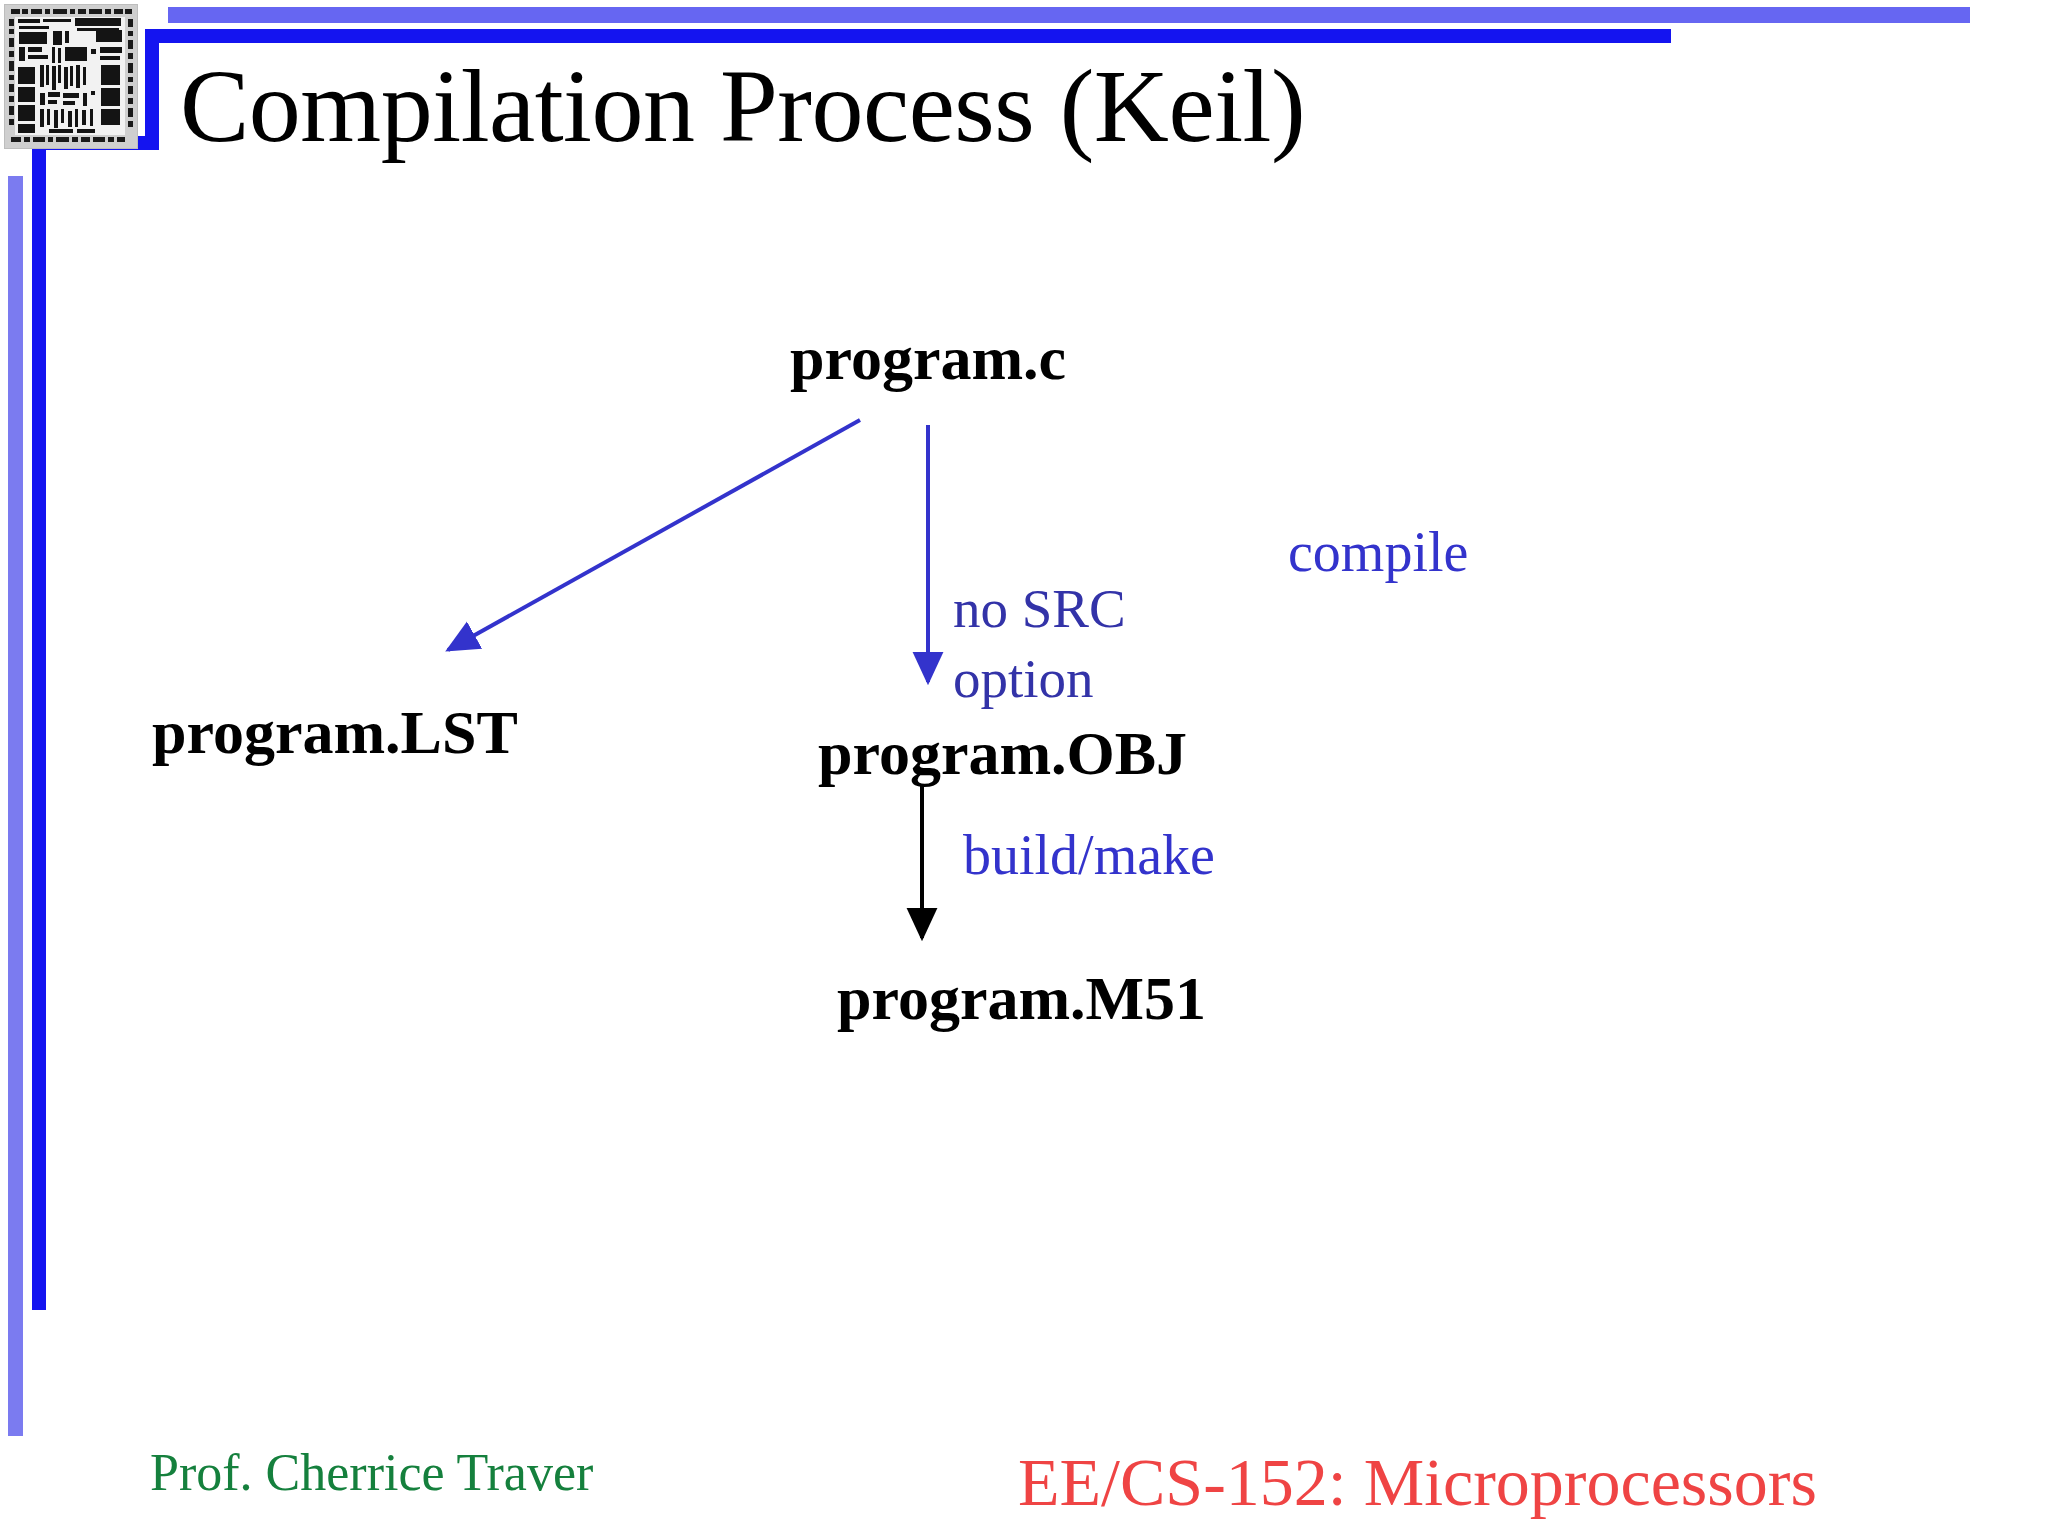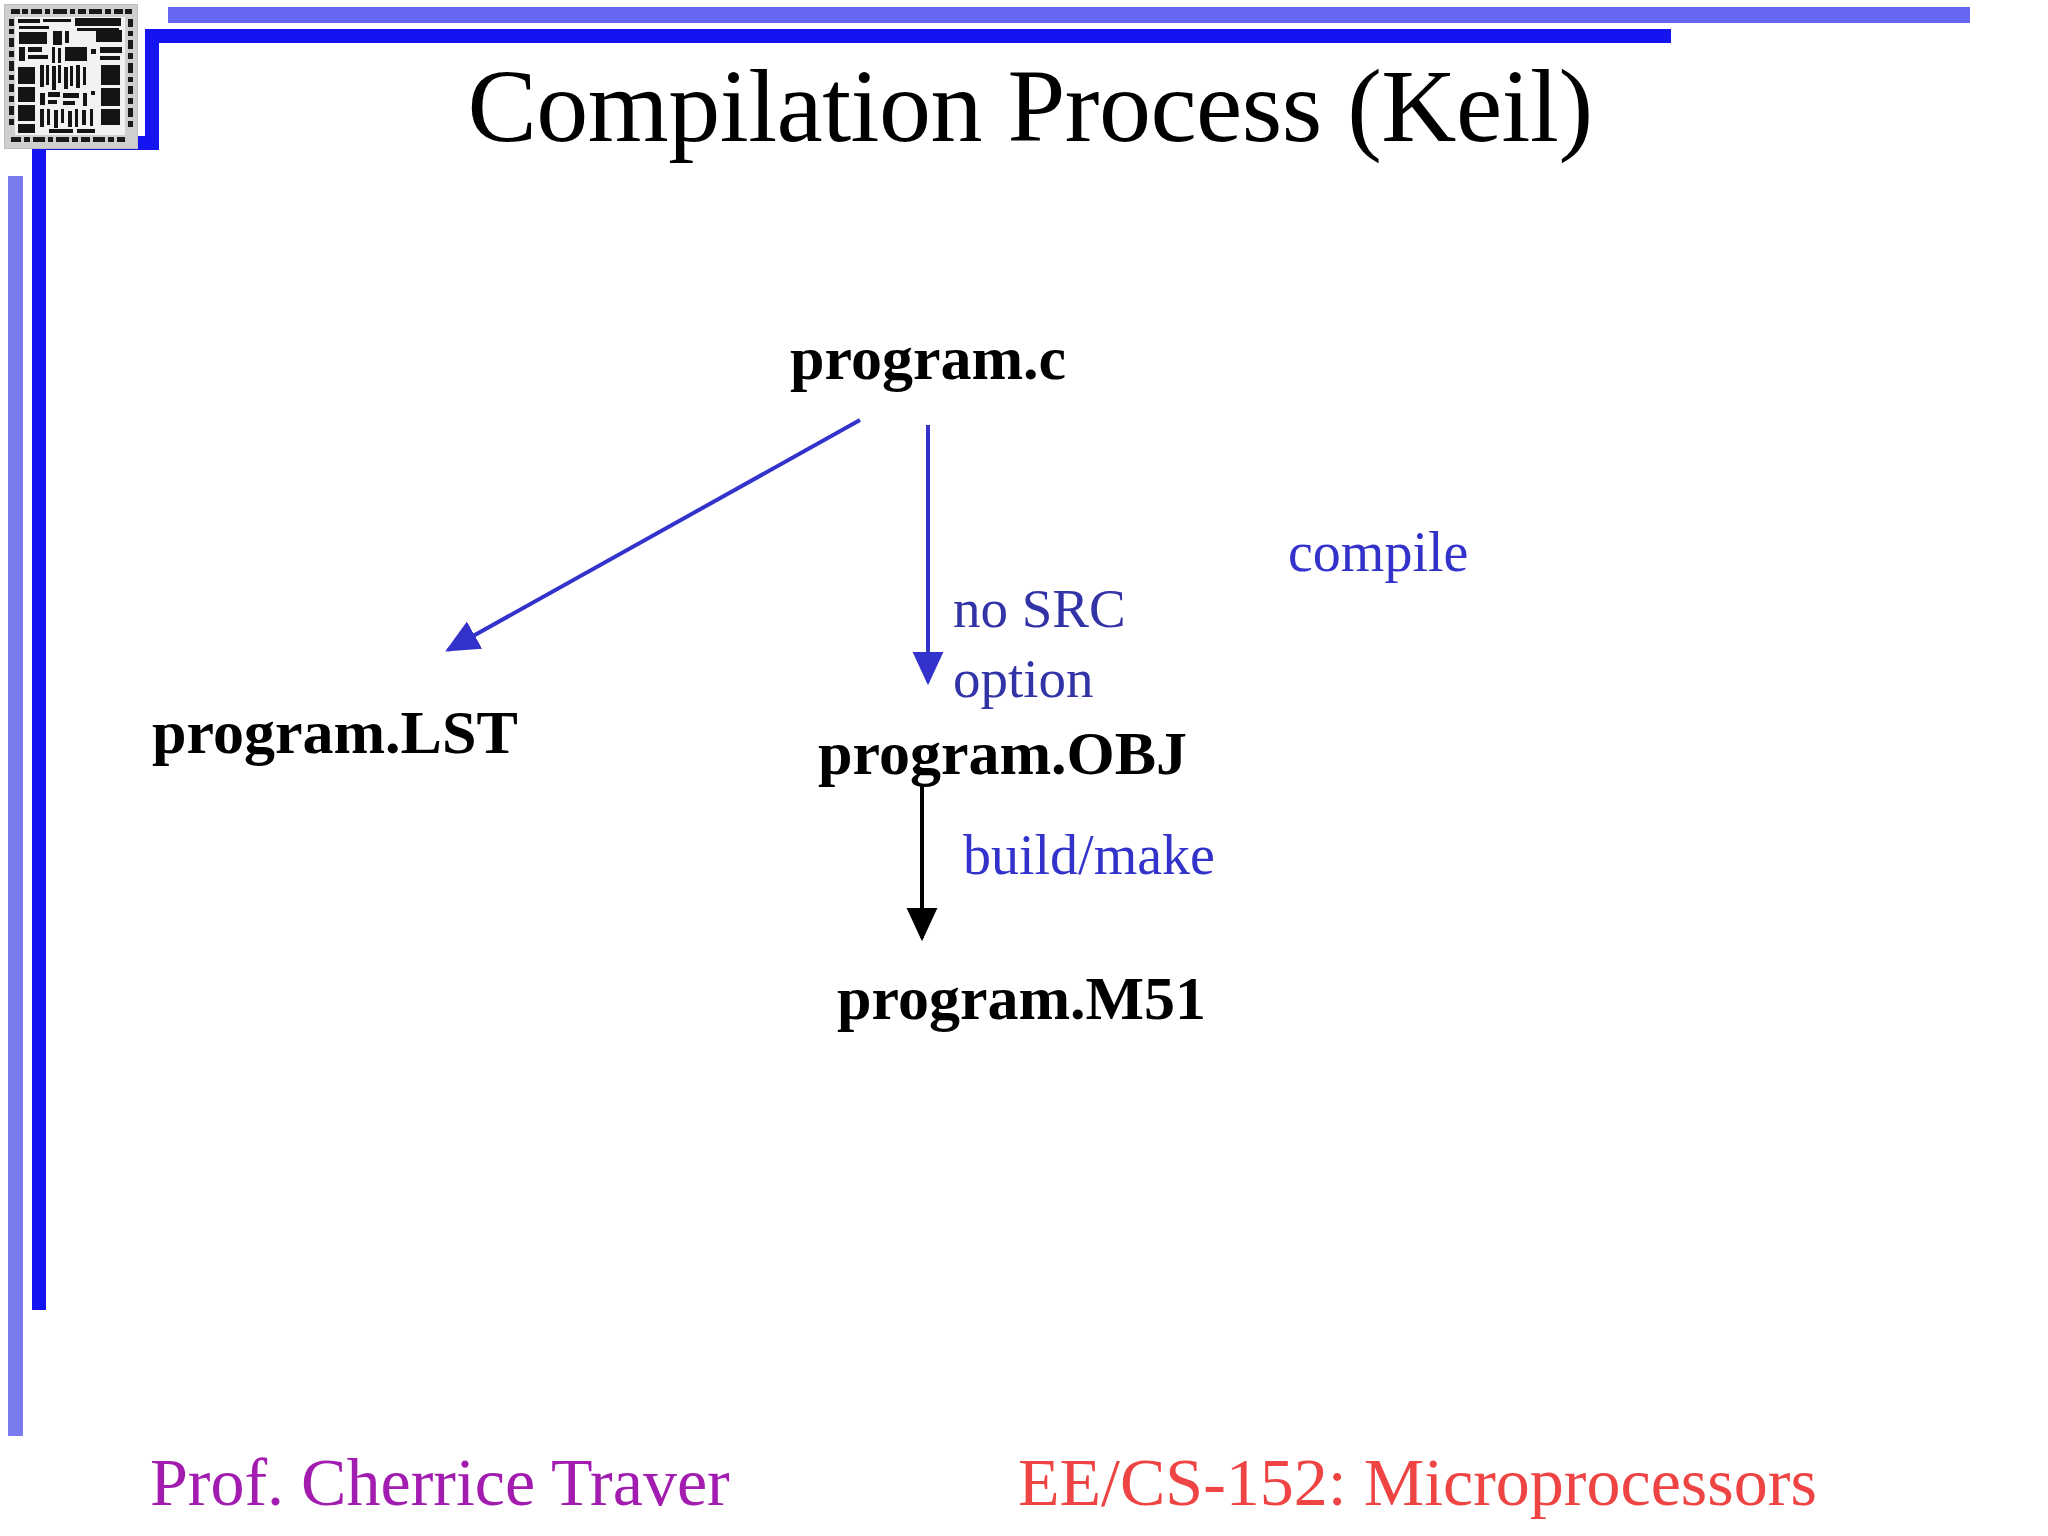--- a/index.html
+++ b/index.html
@@ -86,21 +86,20 @@
     border: 1px solid #bdbdbd;
   }
   .chip svg { display: block; }
 
   
   .title {
     position: absolute;
     left: 180px;
     top: 50px;
     width: 1700px;
-    text-align: center;
     font-family: "Liberation Serif", "DejaVu Serif", serif;
     font-size: 104px;
     line-height: 1.08;
     color: #000000;
     letter-spacing: -0.5px;
   }
 
   
   .node {
     position: absolute;
@@ -150,22 +149,22 @@
     height: 1536px;
     pointer-events: none;
   }
 
   
   .footer-left {
     position: absolute;
     left: 150px;
     top: 1443px;
     font-family: "Liberation Serif", "DejaVu Serif", serif;
-    font-size: 68px;
-    color: #a21caf;
+    font-size: 52px;
+    color: #15803d;
     white-space: nowrap;
   }
   .footer-right {
     position: absolute;
     left: 1018px;
     top: 1443px;
     font-family: "Liberation Serif", "DejaVu Serif", serif;
     font-size: 68px;
     color: #ef4444;
     white-space: nowrap;

